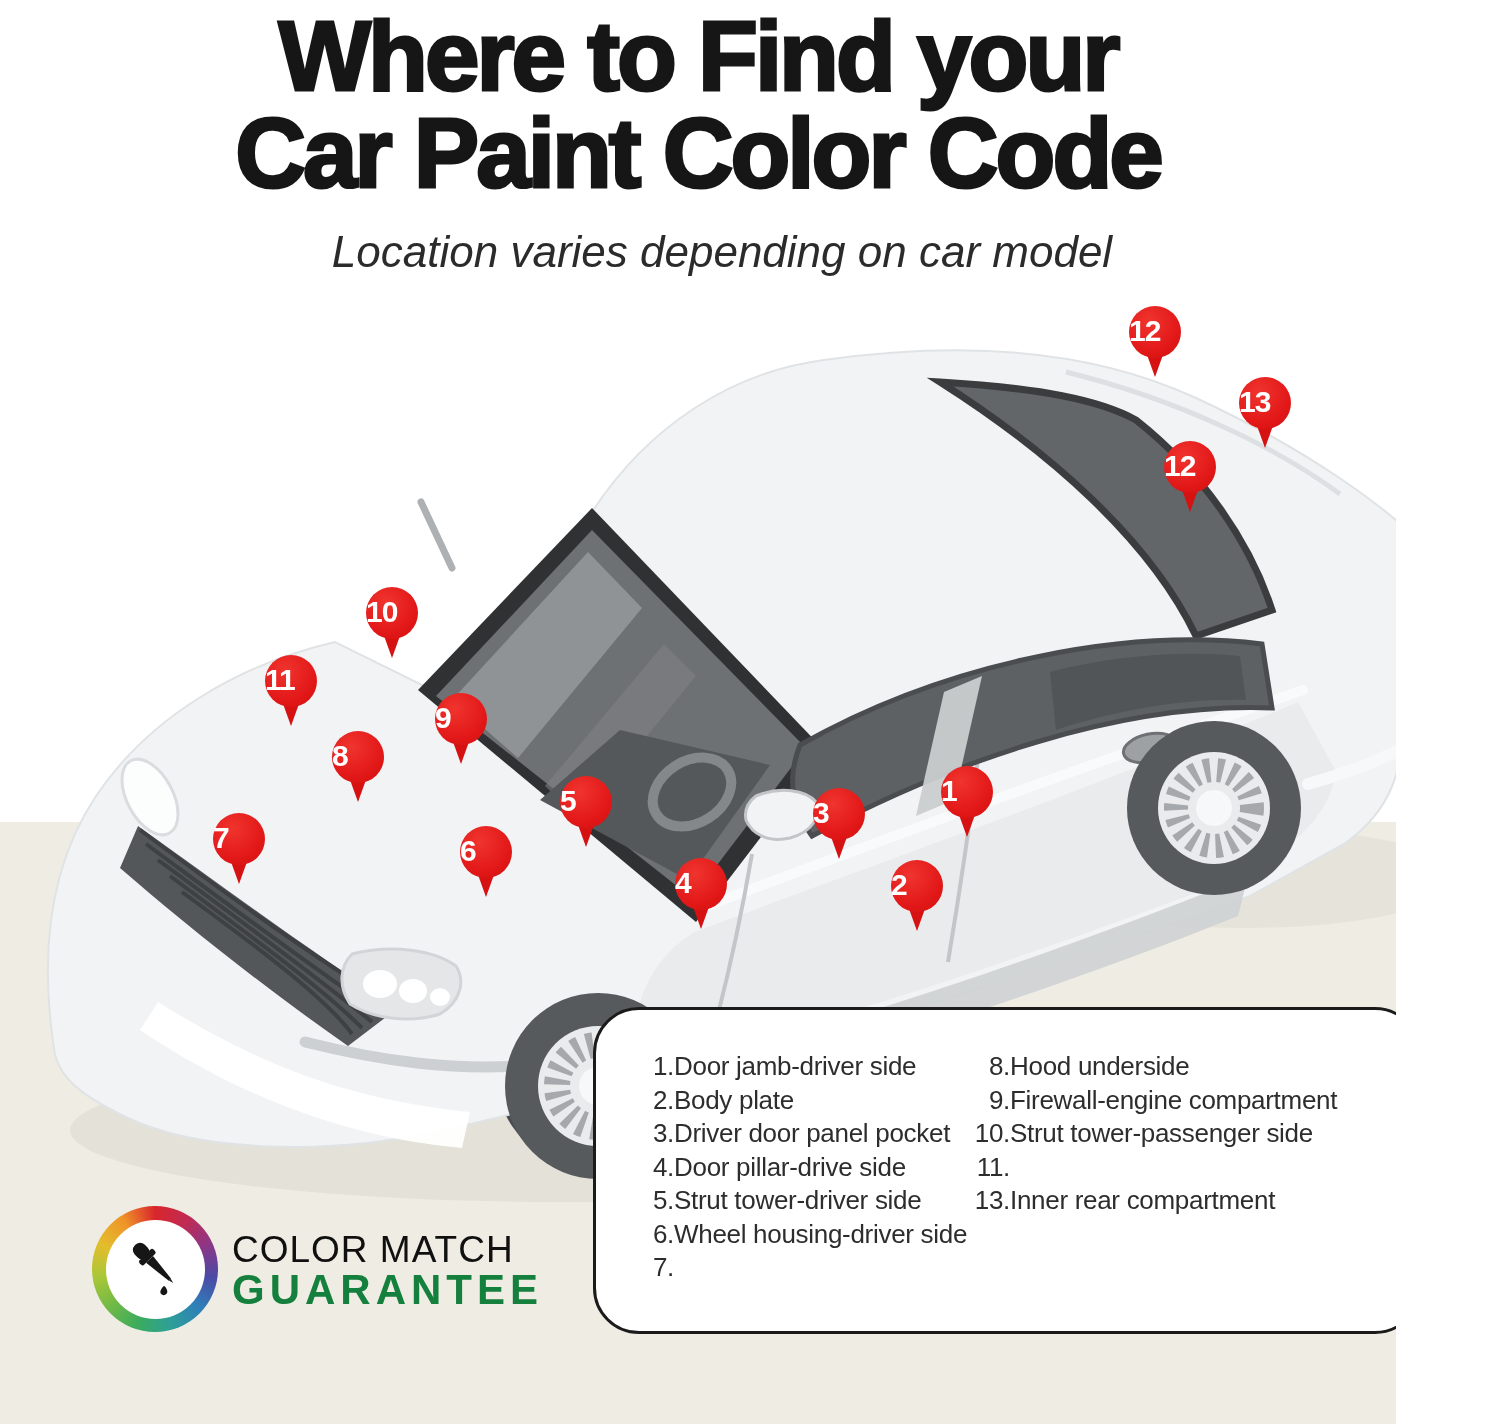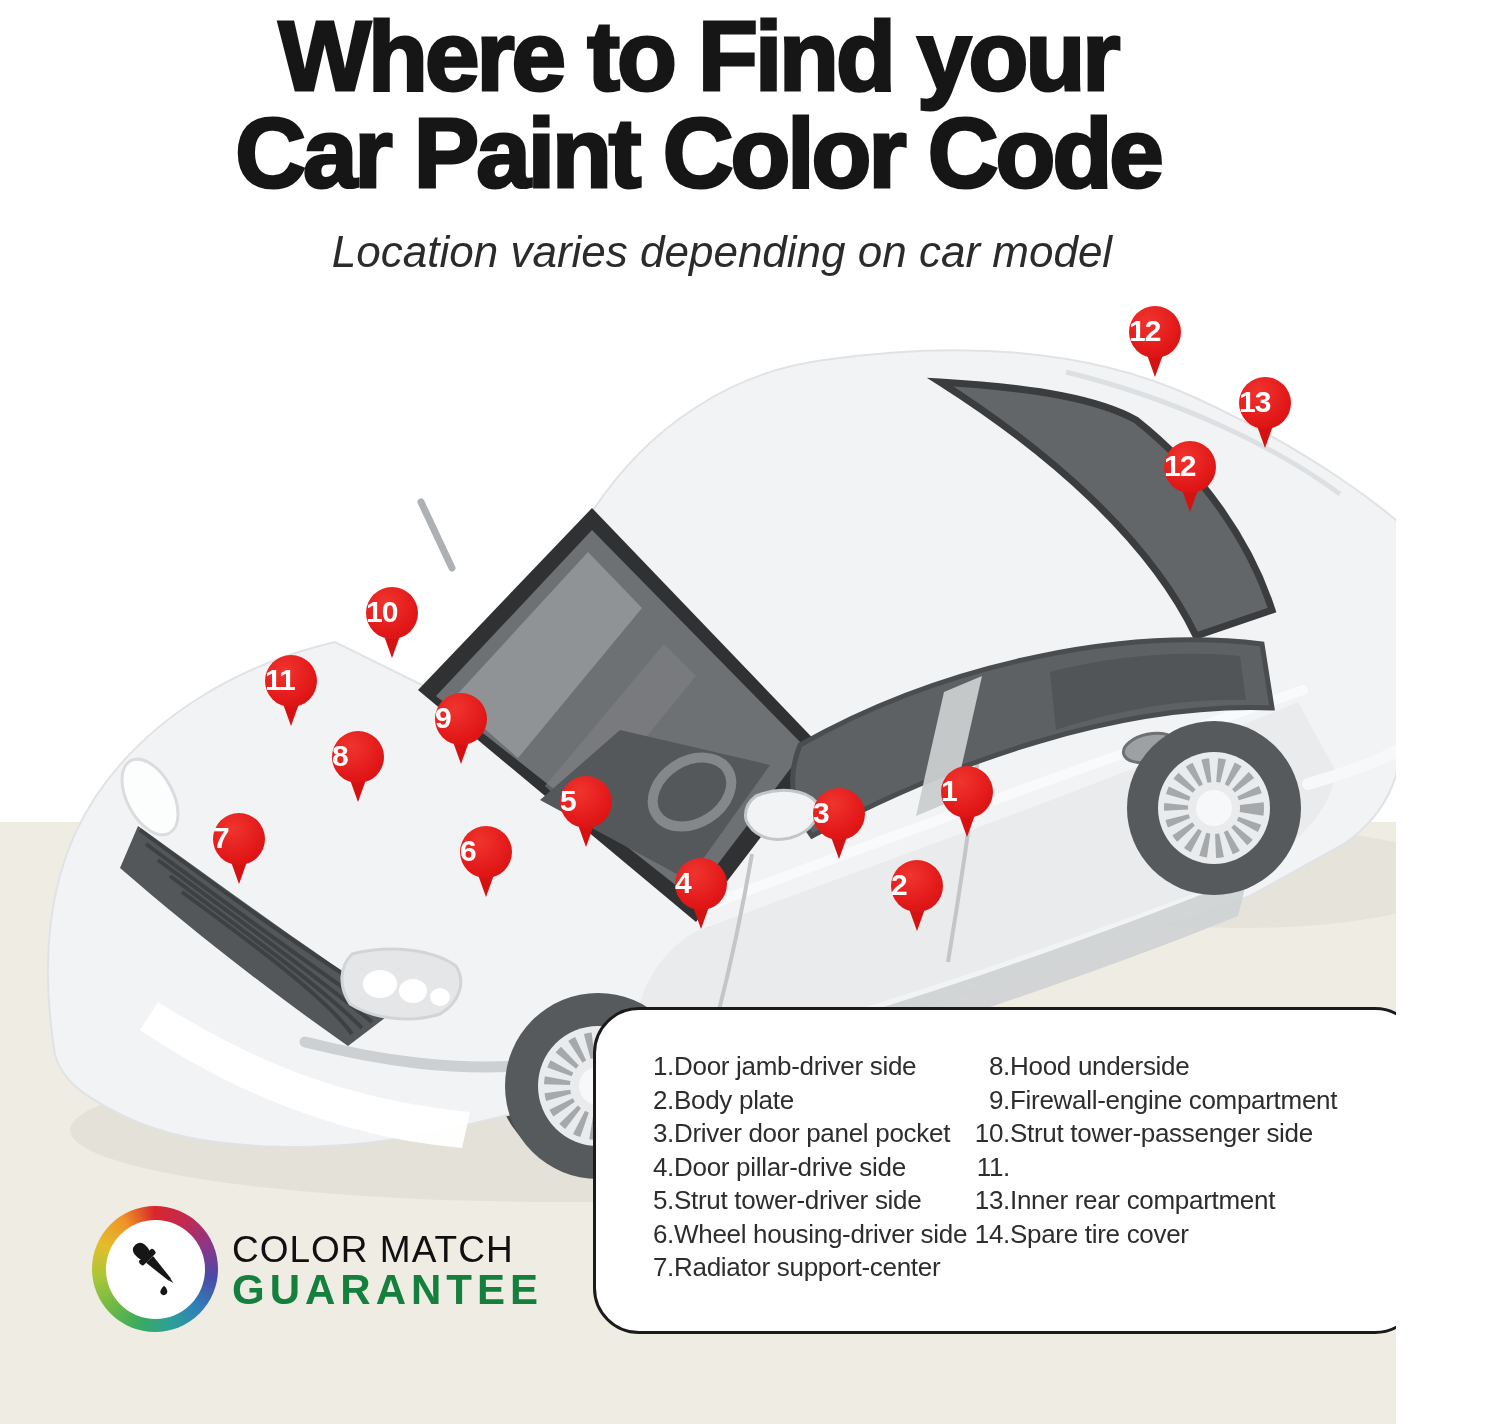--- a/index.html
+++ b/index.html
@@ -365,21 +365,20 @@
         <div class="legend-item">
           <span class="legend-num">5.</span>
           <span class="legend-label">Strut tower-driver side</span>
         </div>
         <div class="legend-item">
           <span class="legend-num">6.</span>
           <span class="legend-label">Wheel housing-driver side</span>
         </div>
         <div class="legend-item">
           <span class="legend-num">7.</span>
-          <span class="legend-label">Radiator support-center</span>
         </div>
       </div>
     <div class="legend-col legend-col2">
         <div class="legend-item">
           <span class="legend-num">8.</span>
           <span class="legend-label">Hood underside</span>
         </div>
         <div class="legend-item">
           <span class="legend-num">9.</span>
           <span class="legend-label">Firewall-engine compartment</span>
@@ -387,24 +386,20 @@
         <div class="legend-item">
           <span class="legend-num">10.</span>
           <span class="legend-label">Strut tower-passenger side</span>
         </div>
         <div class="legend-item">
           <span class="legend-num">11.</span>
         </div>
         <div class="legend-item">
           <span class="legend-num">13.</span>
           <span class="legend-label">Inner rear compartment</span>
-        </div>
-        <div class="legend-item">
-          <span class="legend-num">14.</span>
-          <span class="legend-label">Spare tire cover</span>
         </div>
       </div>
   </div>
 
   <div class="badge-ring">
     <div class="badge-inner">
       <svg width="70" height="70" viewBox="0 0 100 100" aria-hidden="true">
         <g fill="#161616" transform="rotate(-45 50 44)">
           <rect x="40" y="4" width="20" height="24" rx="9"></rect>
           <rect x="36" y="24" width="28" height="9" rx="3"></rect>

